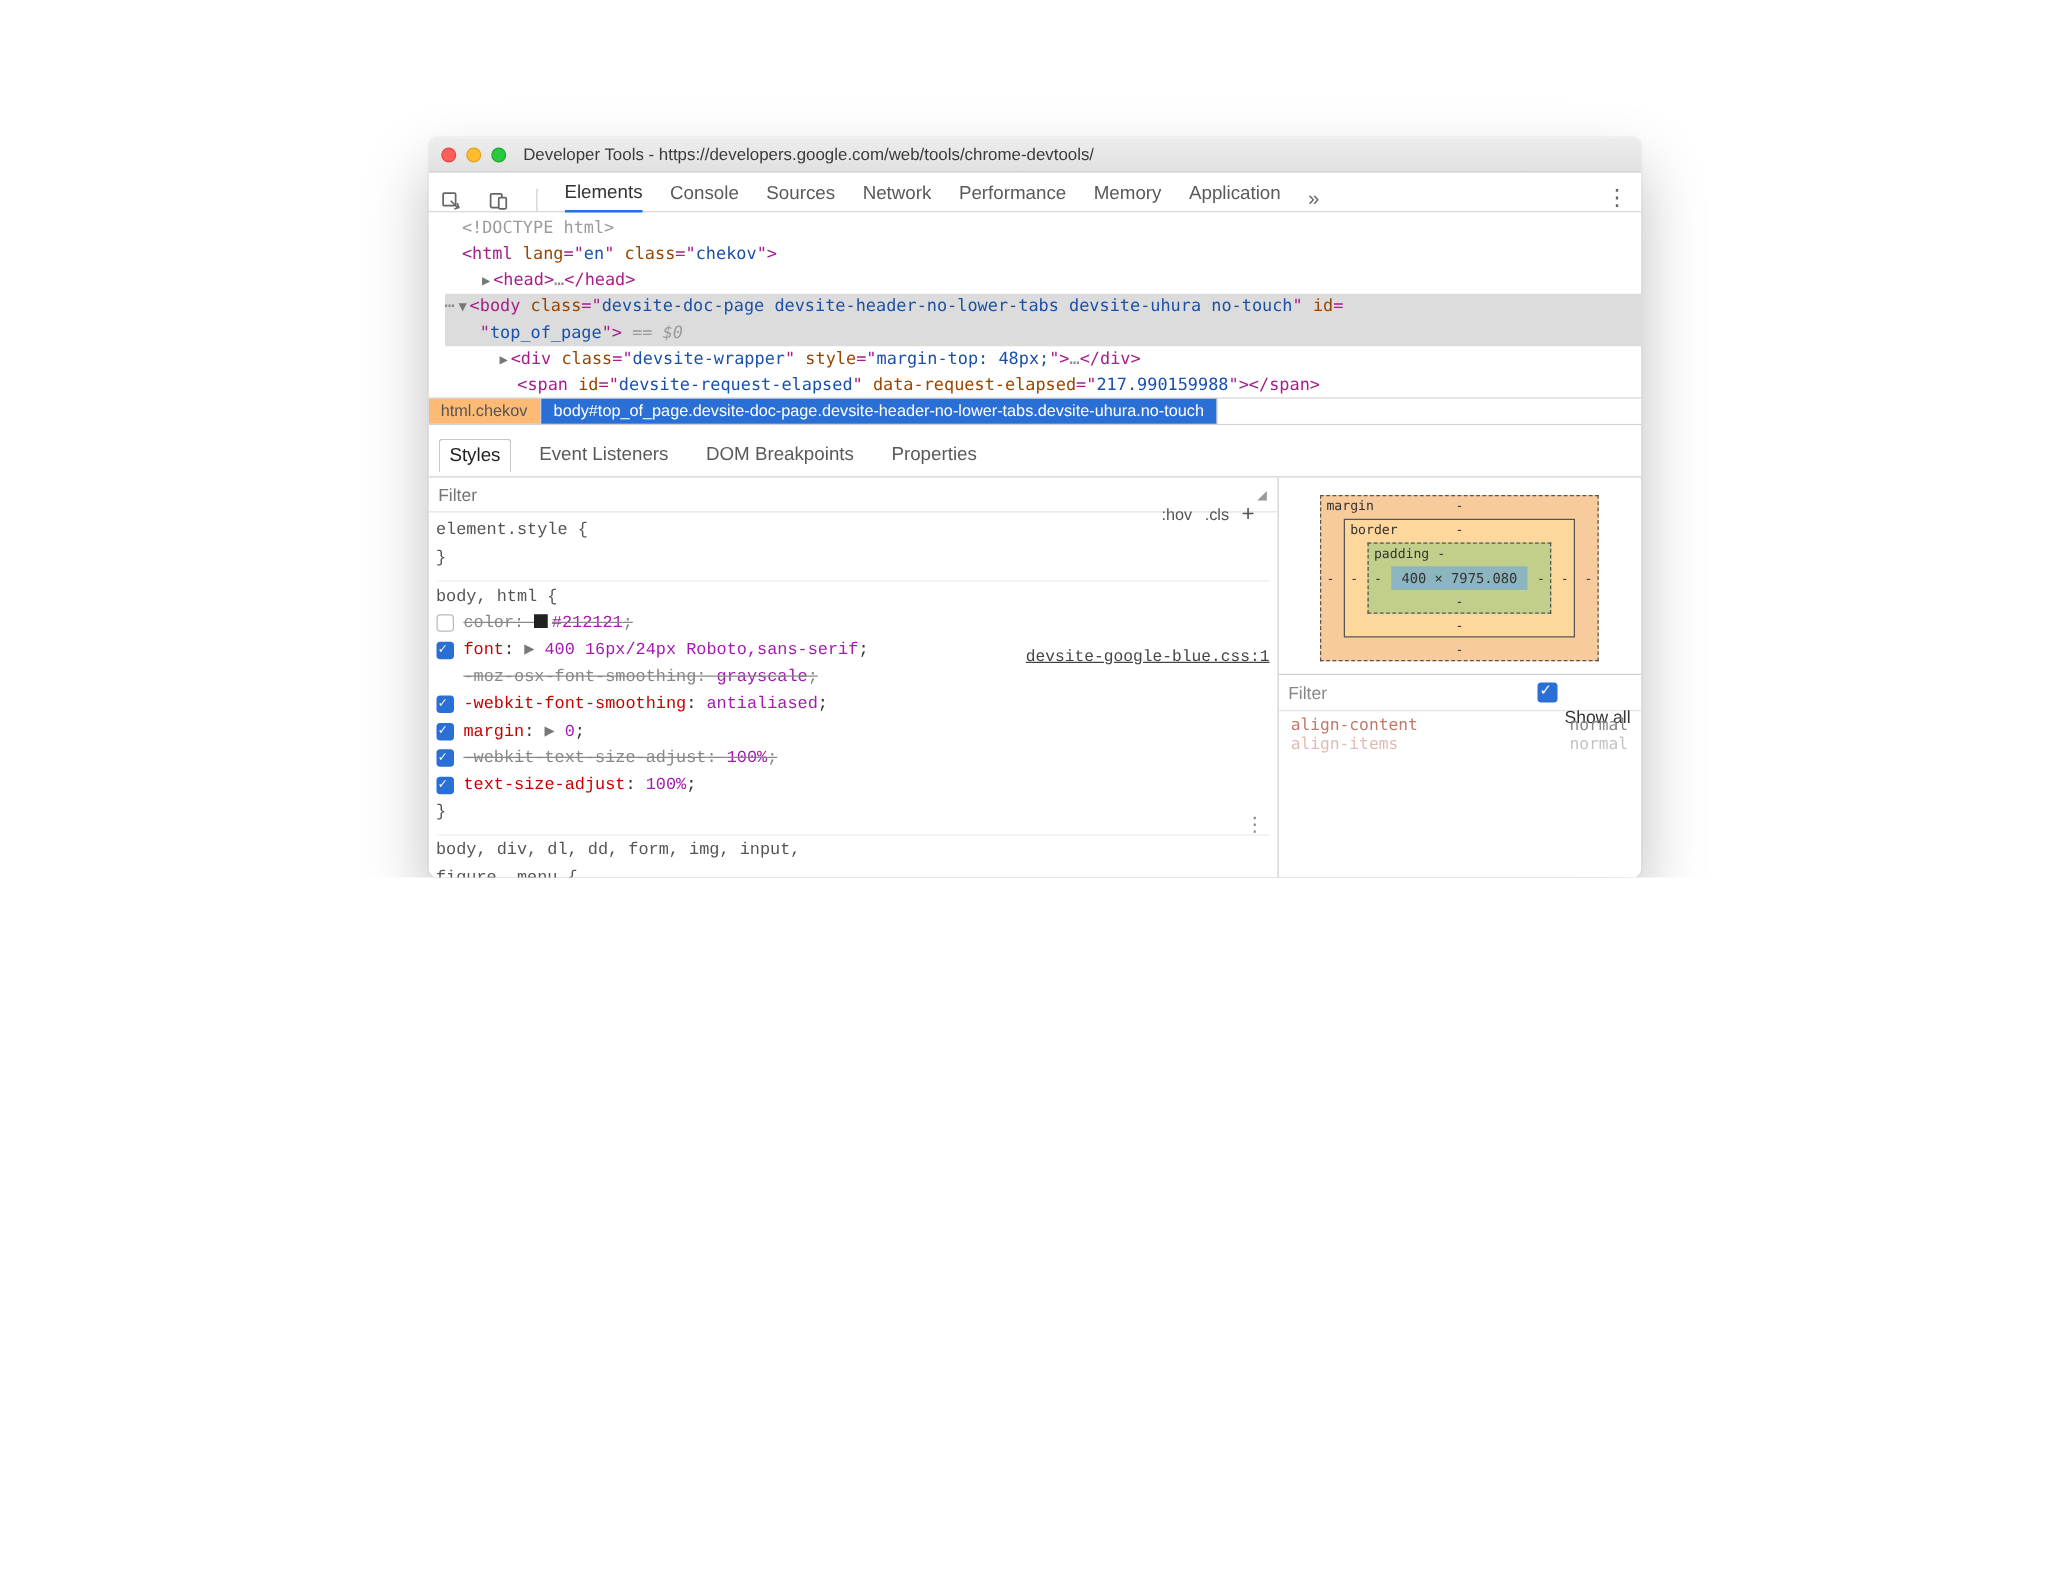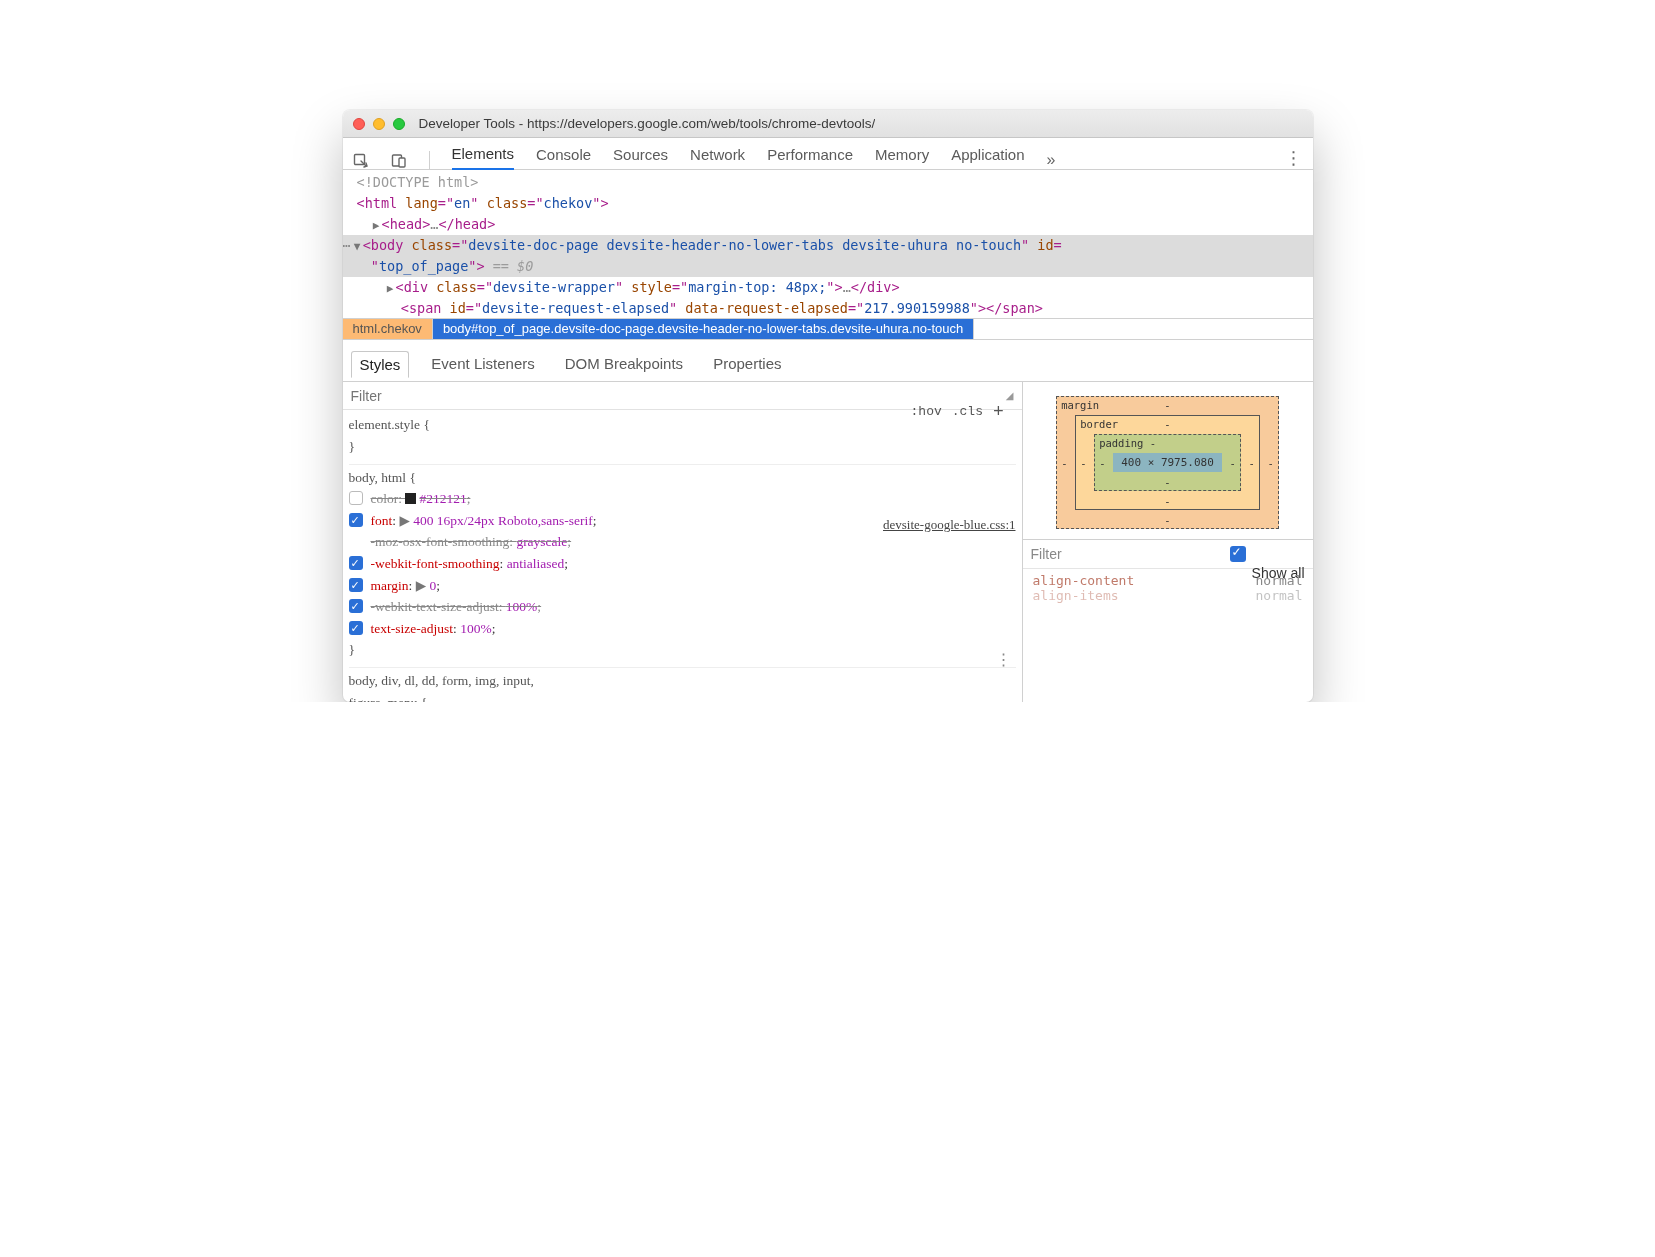--- a/index.html
+++ b/index.html
@@ -49,21 +49,21 @@
   .tabbar .iconbtn { color:#666; display:inline-flex; align-items:center; justify-content:center; }
   .tabbar .tab { cursor: pointer; padding: 6px 0; }
   .tabbar .tab.active { color: #333; border-bottom: 2px solid #1a73e8; font-weight: 500; margin-bottom: -1px; }
   .tabbar .spacer { flex: 1; }
 
   
   .domtree {
     font-family: Menlo, Consolas, monospace;
     font-size: 13.5px;
     line-height: 1.55;
-    padding: 2px 0 0 0;
+    padding: 2px 0 0 13px;
     background: #fff;
   }
   .domline { padding-left: 14px; white-space: nowrap; }
   .domline.indent1 { padding-left: 14px; }
   .domline.indent2 { padding-left: 28px; }
   .domline.indent3 { padding-left: 42px; }
   .domtree .tag { color: #a71d8a; }
   .domtree .attrn { color: #994500; }
   .domtree .attrv { color: #1a50a8; }
   .domtree .punct { color: #a71d8a; }
@@ -137,26 +137,26 @@
     display: flex; align-items: center;
     border-bottom: 1px solid #e2e2e2;
     height: 28px;
     padding: 0 8px;
     color: #888;
     font-size: 14px;
   }
   .filterrow input {
     border: none; outline: none; flex: 1; font-size: 14px; color: #555;
   }
-  .filterrow .ctl { margin-left: 10px; font-family: Liberation Mono, monospace; font-size: 13px; color:#555; cursor:pointer;margin-top:32px;}
+  .filterrow .ctl { margin-left: 10px; font-family: Liberation Sans, sans-serif; font-size: 13px; color:#555; cursor:pointer;margin-top:32px;}
   .filterrow .plus { font-size: 18px; font-weight: 300; cursor:pointer;}
   .corner { font-size: 10px; color:#999; margin-left:2px; }
 
   .rules {
-    font-family: Liberation Serif, serif;
+    font-family: Liberation Mono, monospace;
     font-size: 13.5px;
     line-height: 1.6;
     overflow: auto;
     flex: 1;
     padding: 2px 6px 4px 6px;
   }
   .ruleblock { border-bottom: 1px solid #eee; padding: 2px 0 6px 0; position: relative;}
   .ruleblock .srclink { float: right; text-decoration: underline; color:#444; font-size:13px;margin-top:48px;}
   .ruleblock .sel { color:#555; }
   .prop { padding-left: 22px; position: relative; }

